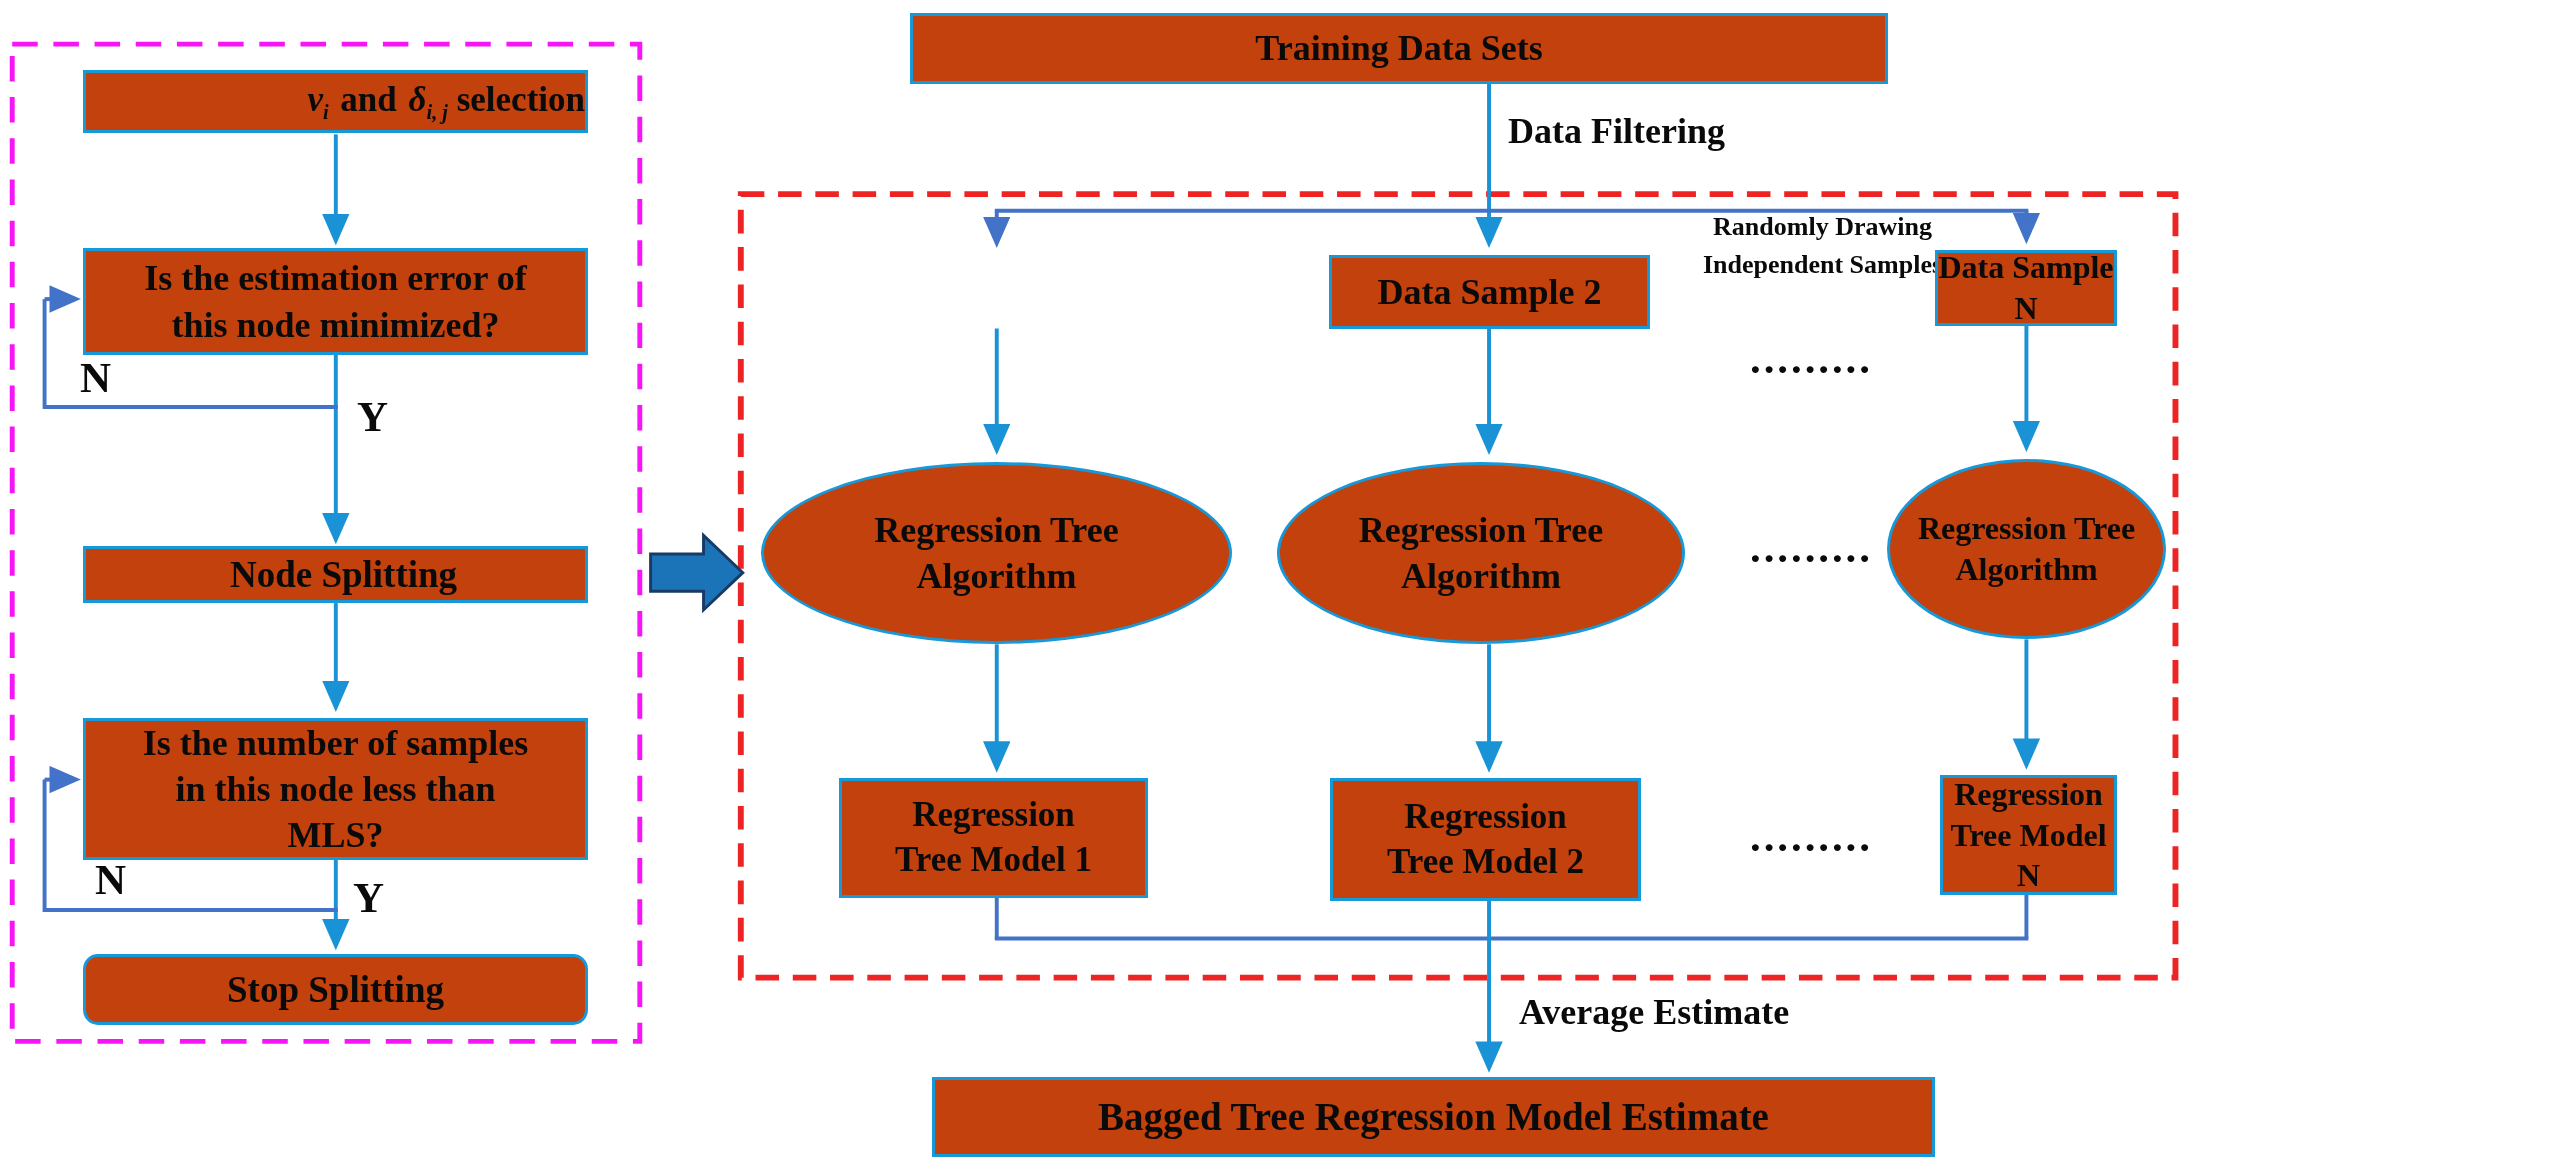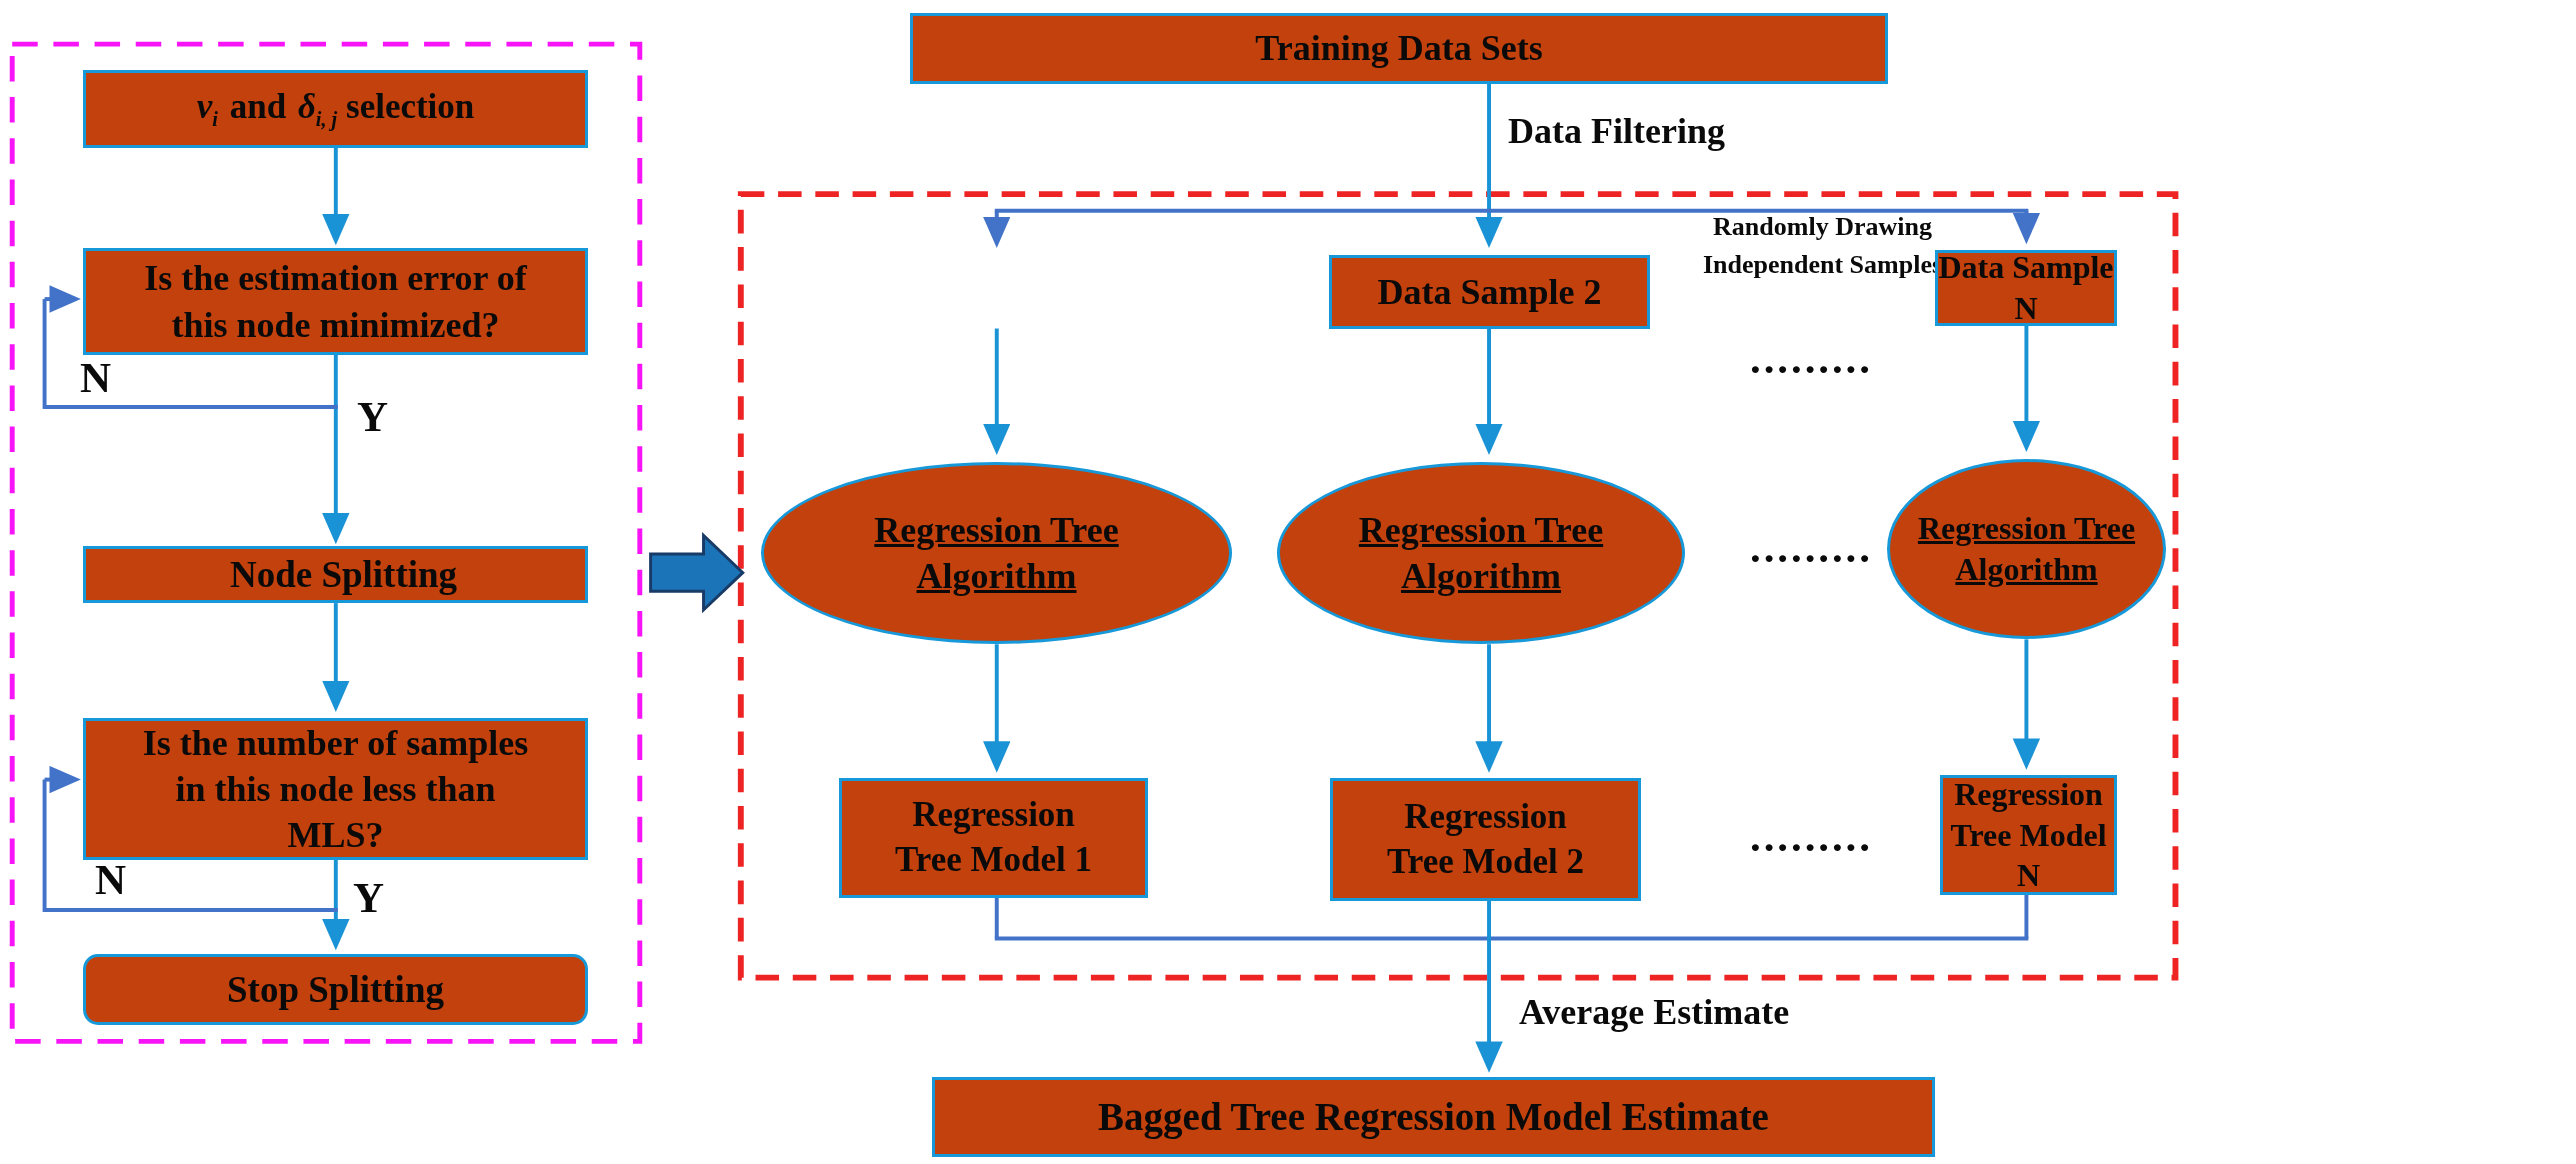--- a/index.html
+++ b/index.html
@@ -7,21 +7,21 @@
     position:relative;width:2576px;height:1164px;background:#ffffff;
     font-family:"Liberation Serif",serif;font-weight:bold;color:#0a0a0a;
     overflow:hidden;
   }
   svg.layer{position:absolute;left:0;top:0;z-index:1;}
   .box{
     position:absolute;z-index:3;background:#c2410c;border:3.9px solid #1798d8;
     display:flex;flex-direction:column;align-items:center;justify-content:center;
     text-align:center;box-sizing:border-box;line-height:1.28;
   }
-  .ellipse{border-radius:50%;text-decoration:underline;}
+  .ellipse{border-radius:50%;}
   .lbl{position:absolute;z-index:3;white-space:nowrap;}
   .dots{position:absolute;z-index:3;width:167px;text-align:center;font-size:43px;letter-spacing:2.9px;}
   .sub{font-size:0.58em;font-style:italic;vertical-align:sub;}
   .it{font-style:italic;}
   .gap{display:inline-block;width:11.8px;}
 </style>
 </head>
 <body>
 
 <div class="canvas">
@@ -66,21 +66,21 @@
     <line x1="1518" y1="657" x2="1518" y2="782" stroke="#1a93d6" stroke-width="4" marker-end="url(#ac)"></line>
     <line x1="2066" y1="652" x2="2066" y2="779" stroke="#1a93d6" stroke-width="4" marker-end="url(#ac)"></line>
 
     <line x1="1016" y1="915" x2="1016" y2="957" stroke="#4273c8" stroke-width="4"></line>
     <line x1="2066" y1="912" x2="2066" y2="957" stroke="#4273c8" stroke-width="4"></line>
     <line x1="1014" y1="957" x2="2068" y2="957" stroke="#4273c8" stroke-width="4"></line>
 
     <line x1="1518" y1="918" x2="1518" y2="1088" stroke="#1a93d6" stroke-width="4" marker-end="url(#ac)"></line>
   </svg>
 
-  <div class="box" style="left:83px;top:70px;width:505px;height:78px;font-size:35px;">
+  <div class="box" style="left:83px;top:70px;width:505px;height:63px;font-size:35px;align-items:flex-end;">
     <div>
       <span class="it">v</span><span class="sub">i</span><span class="gap"></span><span>and</span><span class="gap"></span><span class="it">δ</span><span class="sub">i, j</span>&nbsp;<span>selection</span>
     </div>
   </div>
 
   <div class="box" style="left:83px;top:248px;width:505px;height:107px;font-size:36px;">
     <div>Is the estimation error of</div>
     <div>this node minimized?</div>
   </div>
 

